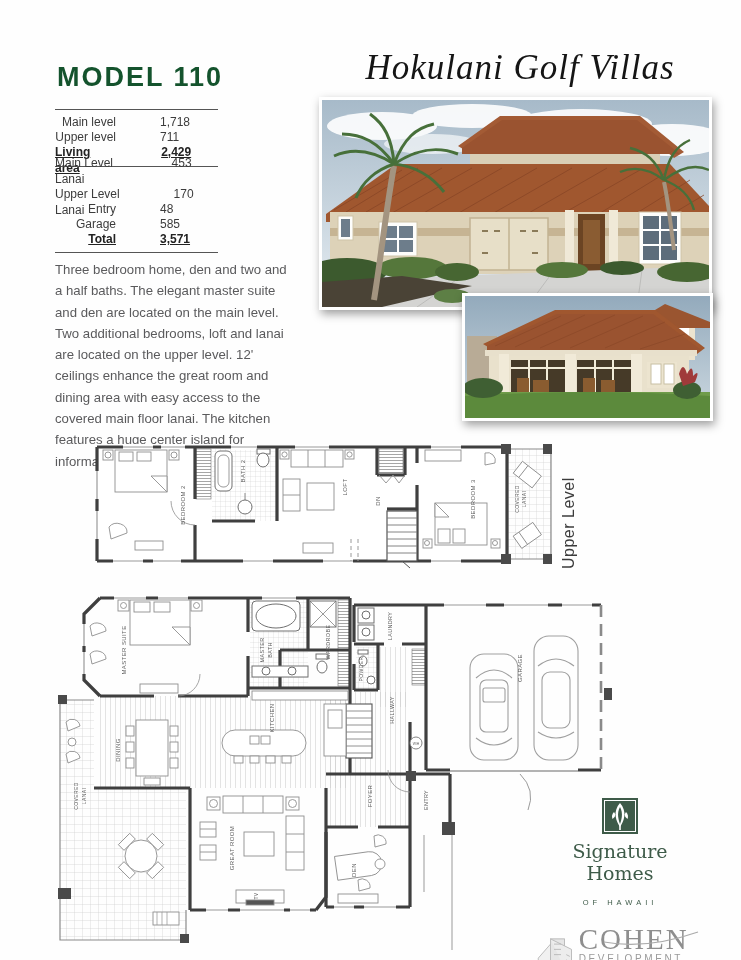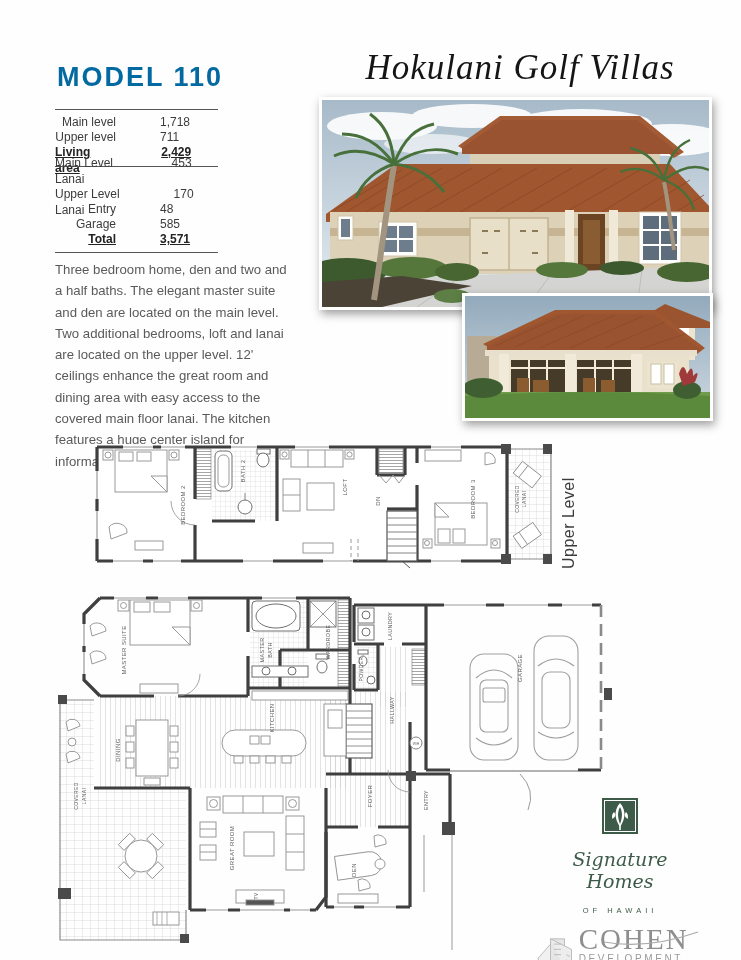--- a/index.html
+++ b/index.html
@@ -1,20 +1,20 @@
 <!DOCTYPE html>
 <html><head>
 <meta charset="utf-8">
 <style>
   html,body{margin:0;padding:0;}
   body{width:741px;height:960px;position:relative;background:#fefefe;overflow:hidden;
        font-family:"Liberation Sans","DejaVu Sans",sans-serif;color:#2b2b2b;}
   .abs{position:absolute;}
   
-  #model-title{left:57px;top:62px;font-size:27px;font-weight:bold;letter-spacing:2px;color:#0369a1;}
+  #model-title{left:57px;top:62px;font-size:27px;font-weight:bold;letter-spacing:2px;color:#14532d;}
   .rule{left:55px;width:163px;height:1px;background:#555;}
   .t-row{left:55px;width:163px;display:flex;justify-content:flex-end;font-size:12px;color:#3c3c3c;line-height:15.5px;}
   .t-label{}
   .t-val{width:58px;text-align:left;margin-left:44px;}
   .t-bold{font-weight:bold;color:#222;text-decoration:underline;}
   #description{left:55px;top:259px;width:236px;font-size:13.2px;line-height:21.3px;color:#5a5a5c;}
   
   #script-title{left:330px;top:48px;width:380px;text-align:center;
     font-family:Liberation Serif, serif;font-style:italic;
     font-size:35px;color:#151515;letter-spacing:1px;}
@@ -23,21 +23,21 @@
   #photo-main{left:319px;top:97px;width:387px;height:207px;}
   #photo-rear{left:462px;top:293px;width:245px;height:122px;}
   
   #upper-plan{left:95px;top:441px;}
   #upper-level-label{left:560px;top:449px;height:120px;writing-mode:vertical-rl;transform:rotate(180deg);
      font-size:16px;color:#3c3c3c;letter-spacing:.5px;}
   #main-plan{left:58px;top:592px;}
   
   #sig-logo{left:545px;top:798px;width:150px;text-align:center;}
   #sig-square{display:inline-block;}
-  #sig-name{font-family:"DejaVu Serif","Liberation Serif",serif;font-style:italic;font-size:19px;color:#3e5b49;margin-top:10px;}
+  #sig-name{font-family:"DejaVu Serif","Liberation Serif",serif;font-size:19px;color:#3e5b49;margin-top:2px;}
   #sig-sub{font-size:7.5px;letter-spacing:4px;color:#3e5b49;margin-top:14px;}
   #cohen-logo{left:533px;top:926px;width:185px;}
   #cohen-row{display:flex;align-items:flex-end;}
   #cohen-text{margin-left:2px;}
   #cohen-name{font-family:"Liberation Serif","DejaVu Serif",serif;font-size:29px;letter-spacing:2px;color:#8e8e8e;line-height:26px;}
   #cohen-sub{font-family:Liberation Sans, sans-serif;font-size:10px;letter-spacing:2.6px;color:#9a9a9a;margin-top:1px;}
   svg text{font-family:"Liberation Sans","DejaVu Sans",sans-serif;}
   .room-label{fill:#5f5f5f;font-size:6px;letter-spacing:.4px;}
 </style>
 </head>

